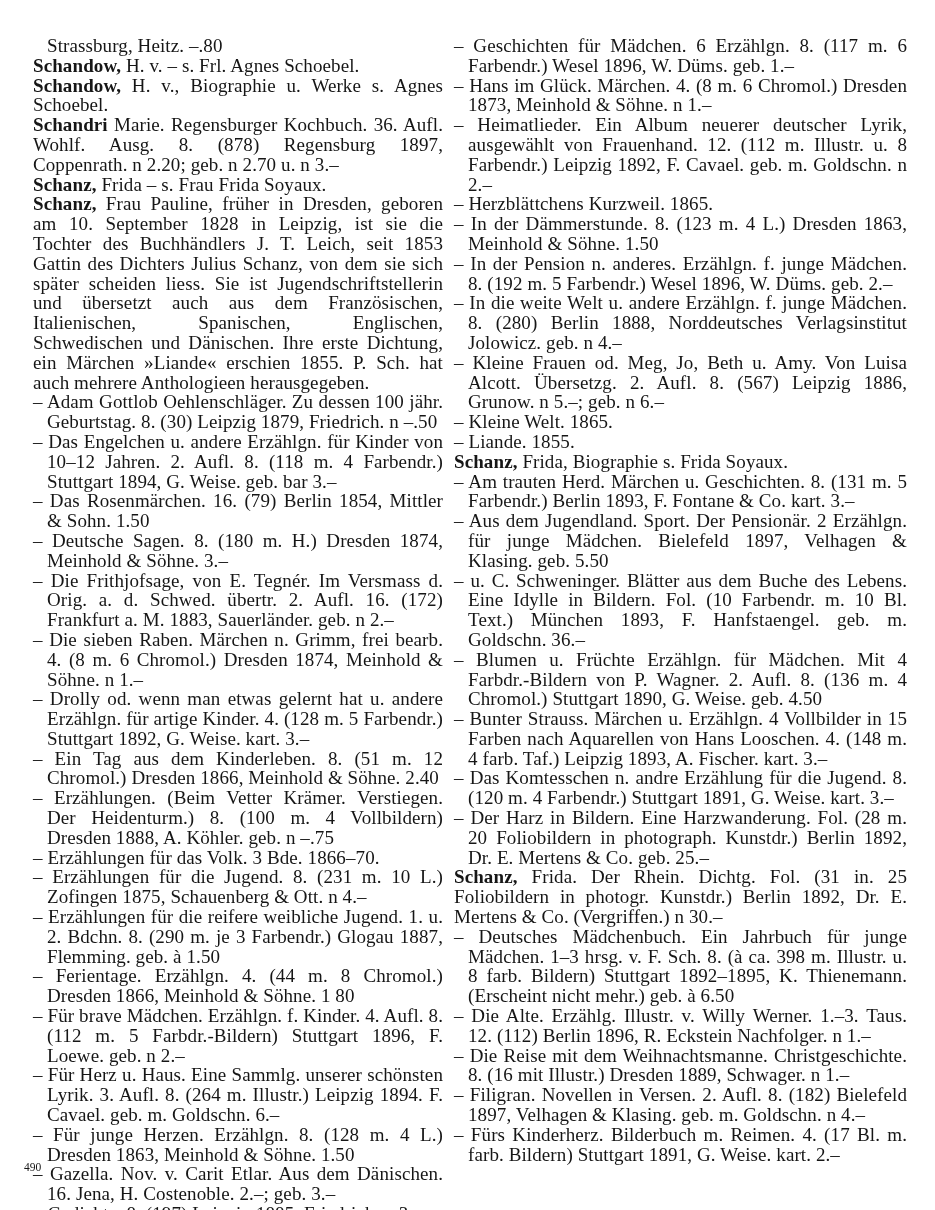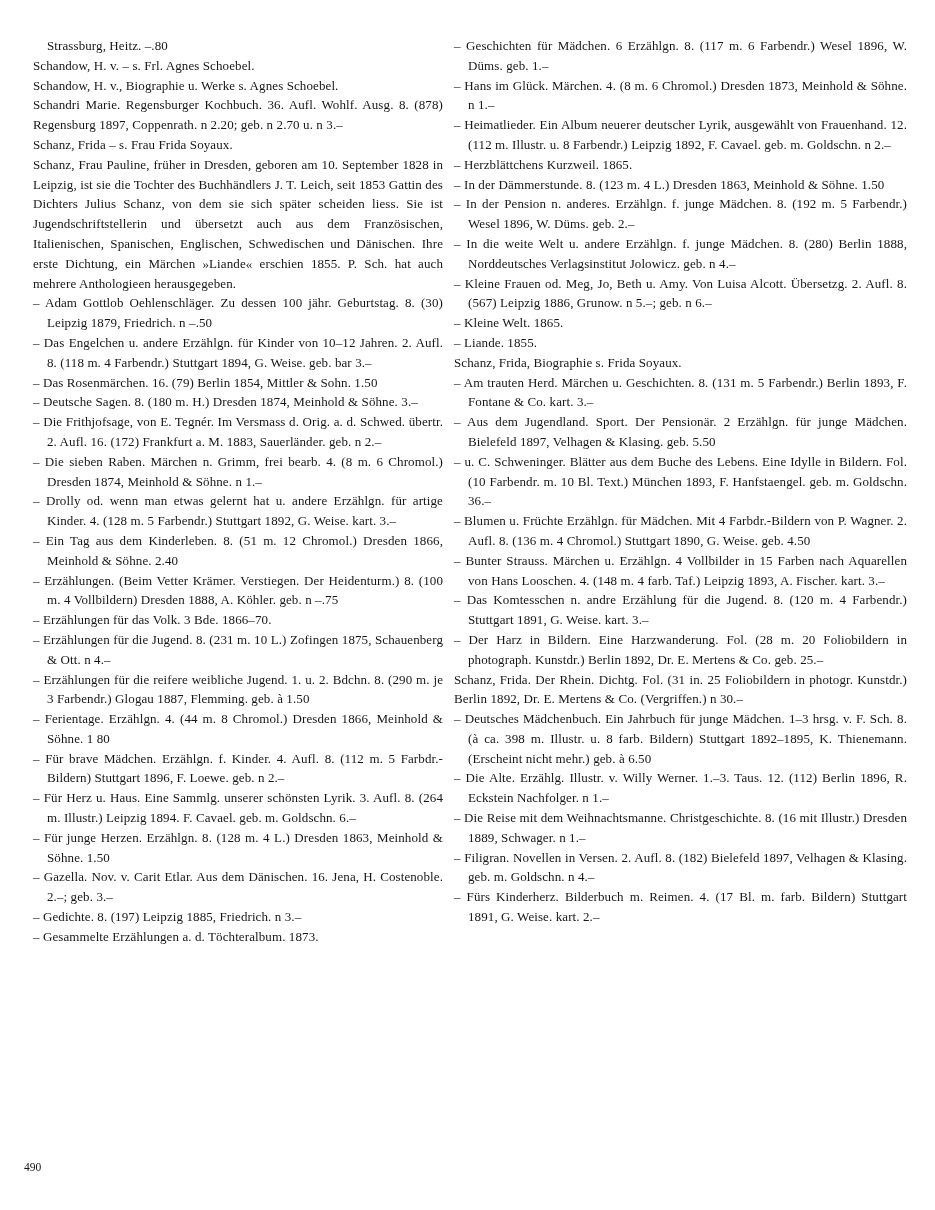--- a/index.html
+++ b/index.html
@@ -23,33 +23,33 @@
     display: flex;
     gap: 11px;
     align-items: flex-start;
   }
   .col { box-sizing: border-box; }
   .col-left  { width: 410px; }
   .col-right { width: 453px; }
   p.entry {
     margin: 0;
     padding: 0;
-    font-size: 13px;
+    font-size: 19px;
     line-height: 19.8px;
     text-align: justify;
     letter-spacing: 0.1px;
   }
   p.entry.item {
     padding-left: 14px;
     text-indent: -14px;
   }
   p.entry.cont {
     padding-left: 14px;
   }
-  .b { font-weight: normal; }
+  .b { font-weight: bold; }
   .i { }
   .page-number {
     position: absolute;
     left: 24px;
     top: 1160px;
     font-size: 11.5px;
     line-height: 14px;
     color: #161616;
   }
 </style>

